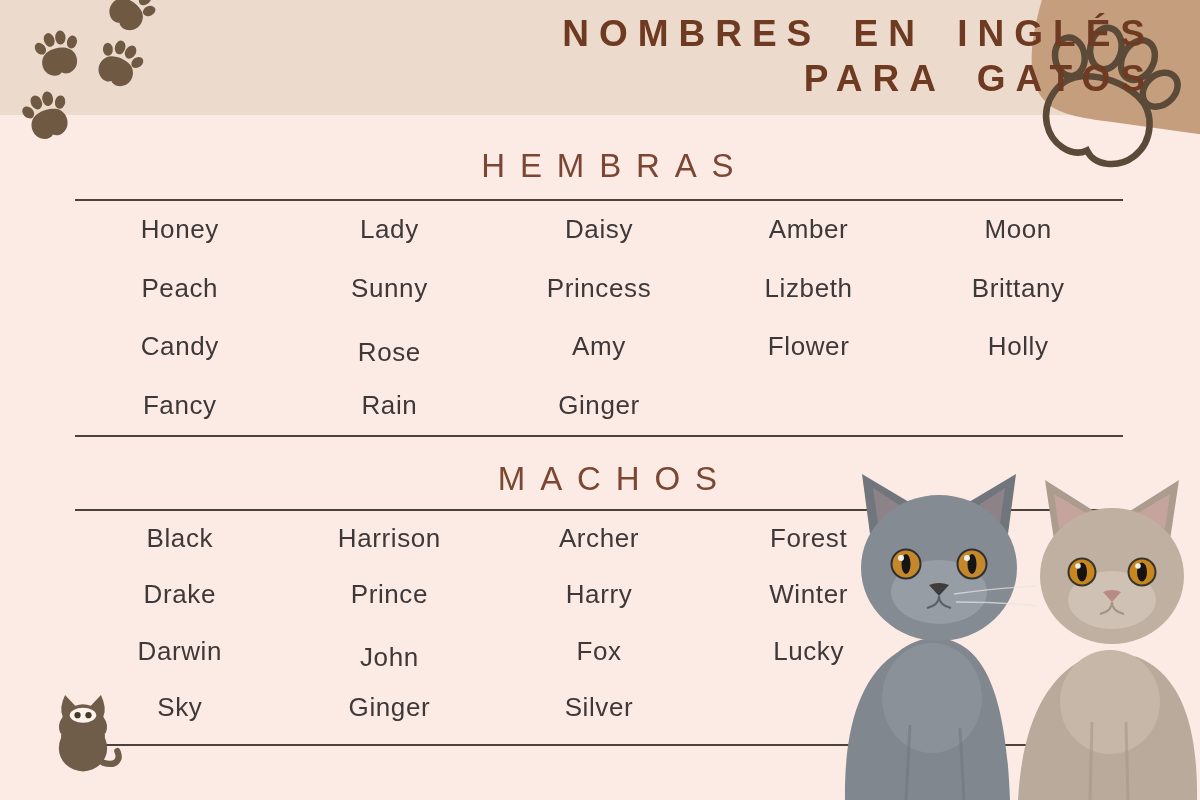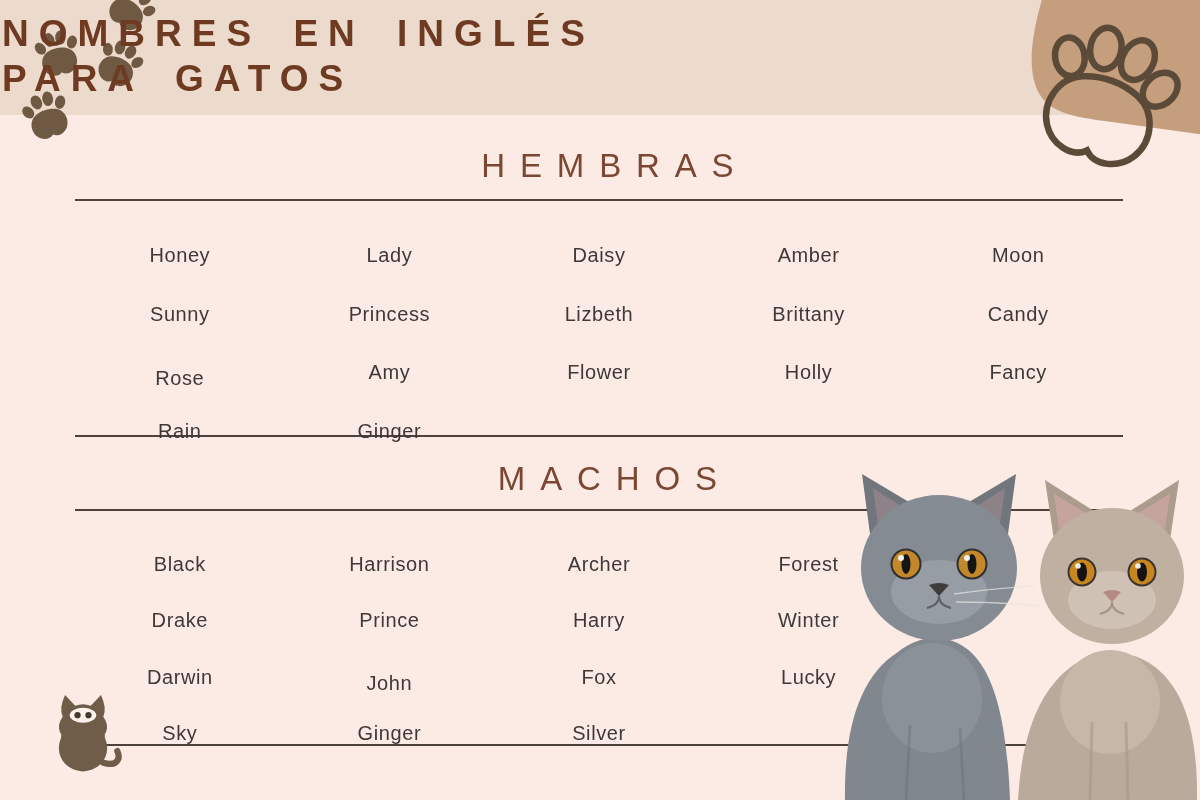--- a/index.html
+++ b/index.html
@@ -4,36 +4,36 @@
 <style>
   :root{
     --banner-bg:#ecdacc; --page-bg:#fcebe5; --blob-tan:#c59e7e;
     --title-brown:#6e3b22; --header-brown:#7b4733; --name-text:#3e3839;
     --line:#4c413b; --paw-brown:#6f5943; --paw-outline:#5c4a38; --cat-icon-brown:#6f5c49;
   }
   html,body{margin:0;padding:0;}
   .poster{position:relative;width:1200px;height:800px;overflow:hidden;
     background:var(--page-bg);font-family:"Liberation Sans",sans-serif;}
   .banner{position:absolute;top:0;left:0;width:1200px;height:115px;background:var(--banner-bg);}
-  .title{position:absolute;top:11px;left:0;width:1140px;text-align:left;
+  .title{position:absolute;top:11px;left:0;width:1140px;text-align:right;
     color:var(--title-brown);font-weight:bold;font-size:37px;line-height:1.22;
-    letter-spacing:10px;word-spacing:12px;padding-left:2px;}
+    letter-spacing:10px;word-spacing:12px;padding-left:15px;}
   .section-header{position:absolute;left:0;width:1200px;text-align:center;
     color:var(--header-brown);font-size:33px;font-weight:400;
     letter-spacing:0.45em;padding-left:0.45em;}
   #hembras-header{top:147px;}
   #machos-header{top:460px;}
   .rule{position:absolute;height:1.8px;background:var(--line);}
   #rule-hembras-top{top:199px;left:75px;width:1048px;}
   #rule-hembras-bottom{top:435px;left:75px;width:1048px;}
   #rule-machos-top{top:509px;left:75px;width:1048px;}
   #rule-machos-bottom{top:744px;left:100px;width:1023px;}
   .names-grid{position:absolute;left:75px;width:1048px;display:grid;
     grid-template-columns:repeat(5,1fr);grid-template-rows:repeat(4,1fr);
-    color:var(--name-text);font-size:20px;letter-spacing:0.6px;margin-top:26px;}
+    color:var(--name-text);font-size:26px;letter-spacing:0.6px;}
   #hembras-grid{top:200px;height:235px;}
   #machos-grid{top:510px;height:226px;}
   .cell{display:flex;align-items:center;justify-content:center;}
   .cell.drop{transform:translateY(6px);}
   .paws-topleft{position:absolute;left:0;top:0;width:190px;height:160px;color:var(--paw-brown);}
   .blob-svg{position:absolute;right:0;top:0;width:200px;height:200px;}
   .paw-outline-svg{position:absolute;left:1018px;top:8px;width:182px;height:180px;
     color:var(--paw-outline);overflow:visible;}
   .cat-icon-svg{position:absolute;left:44px;top:690px;width:78px;height:84px;z-index:6;}
   .cats-photo-svg{position:absolute;left:840px;top:470px;width:360px;height:330px;z-index:5;}
@@ -85,20 +85,21 @@
   <div class="rule" id="rule-hembras-bottom"></div>
   <div class="rule" id="rule-machos-top"></div>
   <div class="rule" id="rule-machos-bottom"></div>
 
   <div class="names-grid" id="hembras-grid">
     <span class="cell">Honey</span>
     <span class="cell">Lady</span>
     <span class="cell">Daisy</span>
     <span class="cell">Amber</span>
     <span class="cell">Moon</span>
+    <span class="cell">Peach</span>
     <span class="cell">Sunny</span>
     <span class="cell">Princess</span>
     <span class="cell">Lizbeth</span>
     <span class="cell">Brittany</span>
     <span class="cell">Candy</span>
     <span class="cell drop">Rose</span>
     <span class="cell">Amy</span>
     <span class="cell">Flower</span>
     <span class="cell">Holly</span>
     <span class="cell">Fancy</span>

